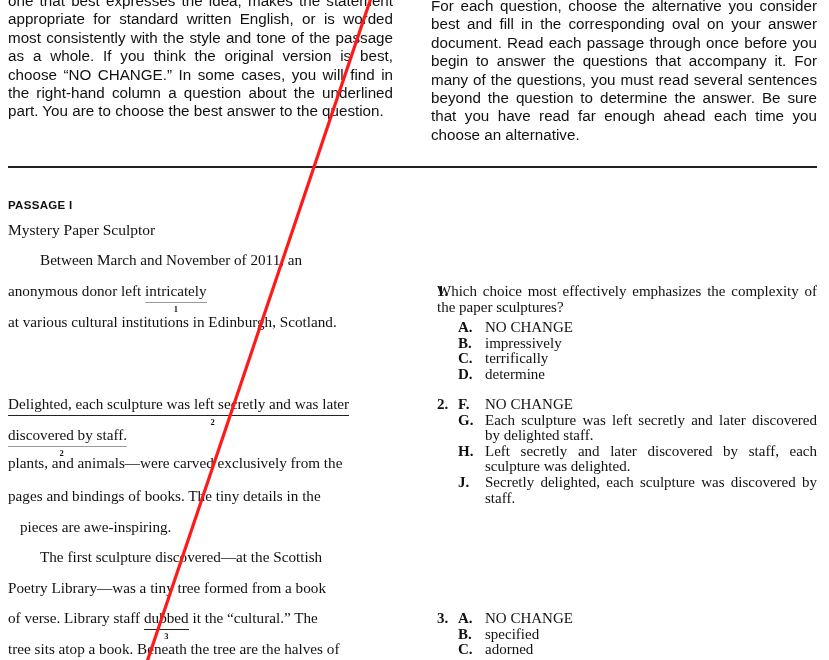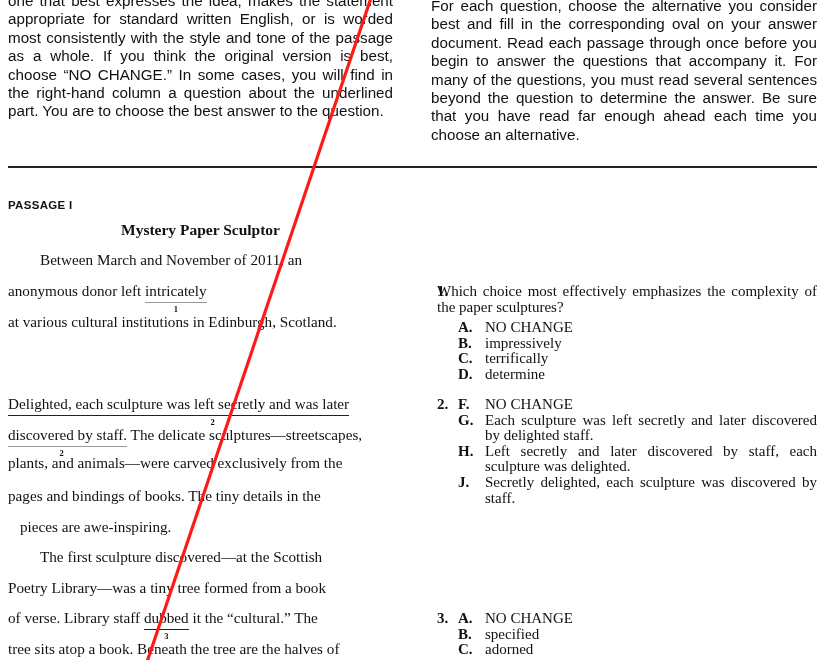--- a/index.html
+++ b/index.html
@@ -7,21 +7,21 @@
   .sans { font-family:"Liberation Sans", sans-serif; }
   .serif { font-family:"Liberation Serif", serif; }
 
   .instr-left { position:absolute; left:8px; top:-8px; width:385px; font-size:15.2px; line-height:18.4px; text-align:justify; }
   .instr-right { position:absolute; left:431px; top:-3px; width:386px; font-size:15.2px; line-height:18.4px; text-align:justify; }
   .instr-left p, .instr-right p { margin:0; }
 
   .rule { position:absolute; left:8px; top:166px; width:809px; height:2px; background:#222; }
 
   .passage-label { position:absolute; left:8px; top:193px; font-size:11.5px; font-weight:bold; letter-spacing:0.3px;margin-top:6px; }
-  .passage-title { position:absolute; left:8px; top:221px; width:385px; text-align:center; font-size:15.5px; font-weight:bold; }
+  .passage-title { position:absolute; left:8px; top:221px; width:385px; font-size:15.5px; font-weight:normal; }
 
   .pline { position:absolute; left:8px; font-size:15.2px; white-space:nowrap; }
   .indent { left:40px; }
   .u { position:relative; display:inline-block; }
   .u .ul { position:absolute; left:0; right:0; bottom:-3px; height:1px; background:#222; }
   .u .num { position:absolute; left:50%; transform:translateX(-50%); bottom:-14px; font-size:8.5px; font-weight:bold; }
 
   .q { position:absolute; left:437px; width:380px; font-size:15px; line-height:15.6px; }
   .q .qnum { position:absolute; left:0; top:0; font-weight:bold; }
   .q .stem { text-align:justify; }
@@ -52,21 +52,21 @@
 <div class="pline serif" style="top:282px;">
   <span>anonymous donor left </span><span class="u"><span>intricately</span><span class="ul" style="background:#999;"></span><span class="num">1</span></span>
 </div>
 <div class="pline serif" style="top:313px;">
   <span>at various cultural institutions in Edinburgh, Scotland.</span>
 </div>
 <div class="pline serif" style="top:395px;">
   <span class="u"><span>Delighted, each sculpture was left secretly and was later</span><span class="ul"></span><span class="num" style="left:60%;">2</span></span>
 </div>
 <div class="pline serif" style="top:426px;">
-  <span class="u"><span>discovered by staff.</span><span class="ul" style="background:#999;"></span><span class="num" style="left:45%;">2</span></span><span> The delicate sculptures—streetscapes,</span>
+  <span class="u"><span>discovered by staff.</span><span class="ul" style="background:#999;"></span><span class="num" style="left:45%;">2</span></span>
 </div>
 <div class="pline serif" style="top:454px;">
   <span>plants, and animals—were carved exclusively from the</span>
 </div>
 <div class="pline serif" style="top:487px;">
   <span>pages and bindings of books. The tiny details in the</span>
 </div>
 <div class="pline serif" style="top:518px;margin-left:12px;">
   <span>pieces are awe-inspiring.</span>
 </div>

